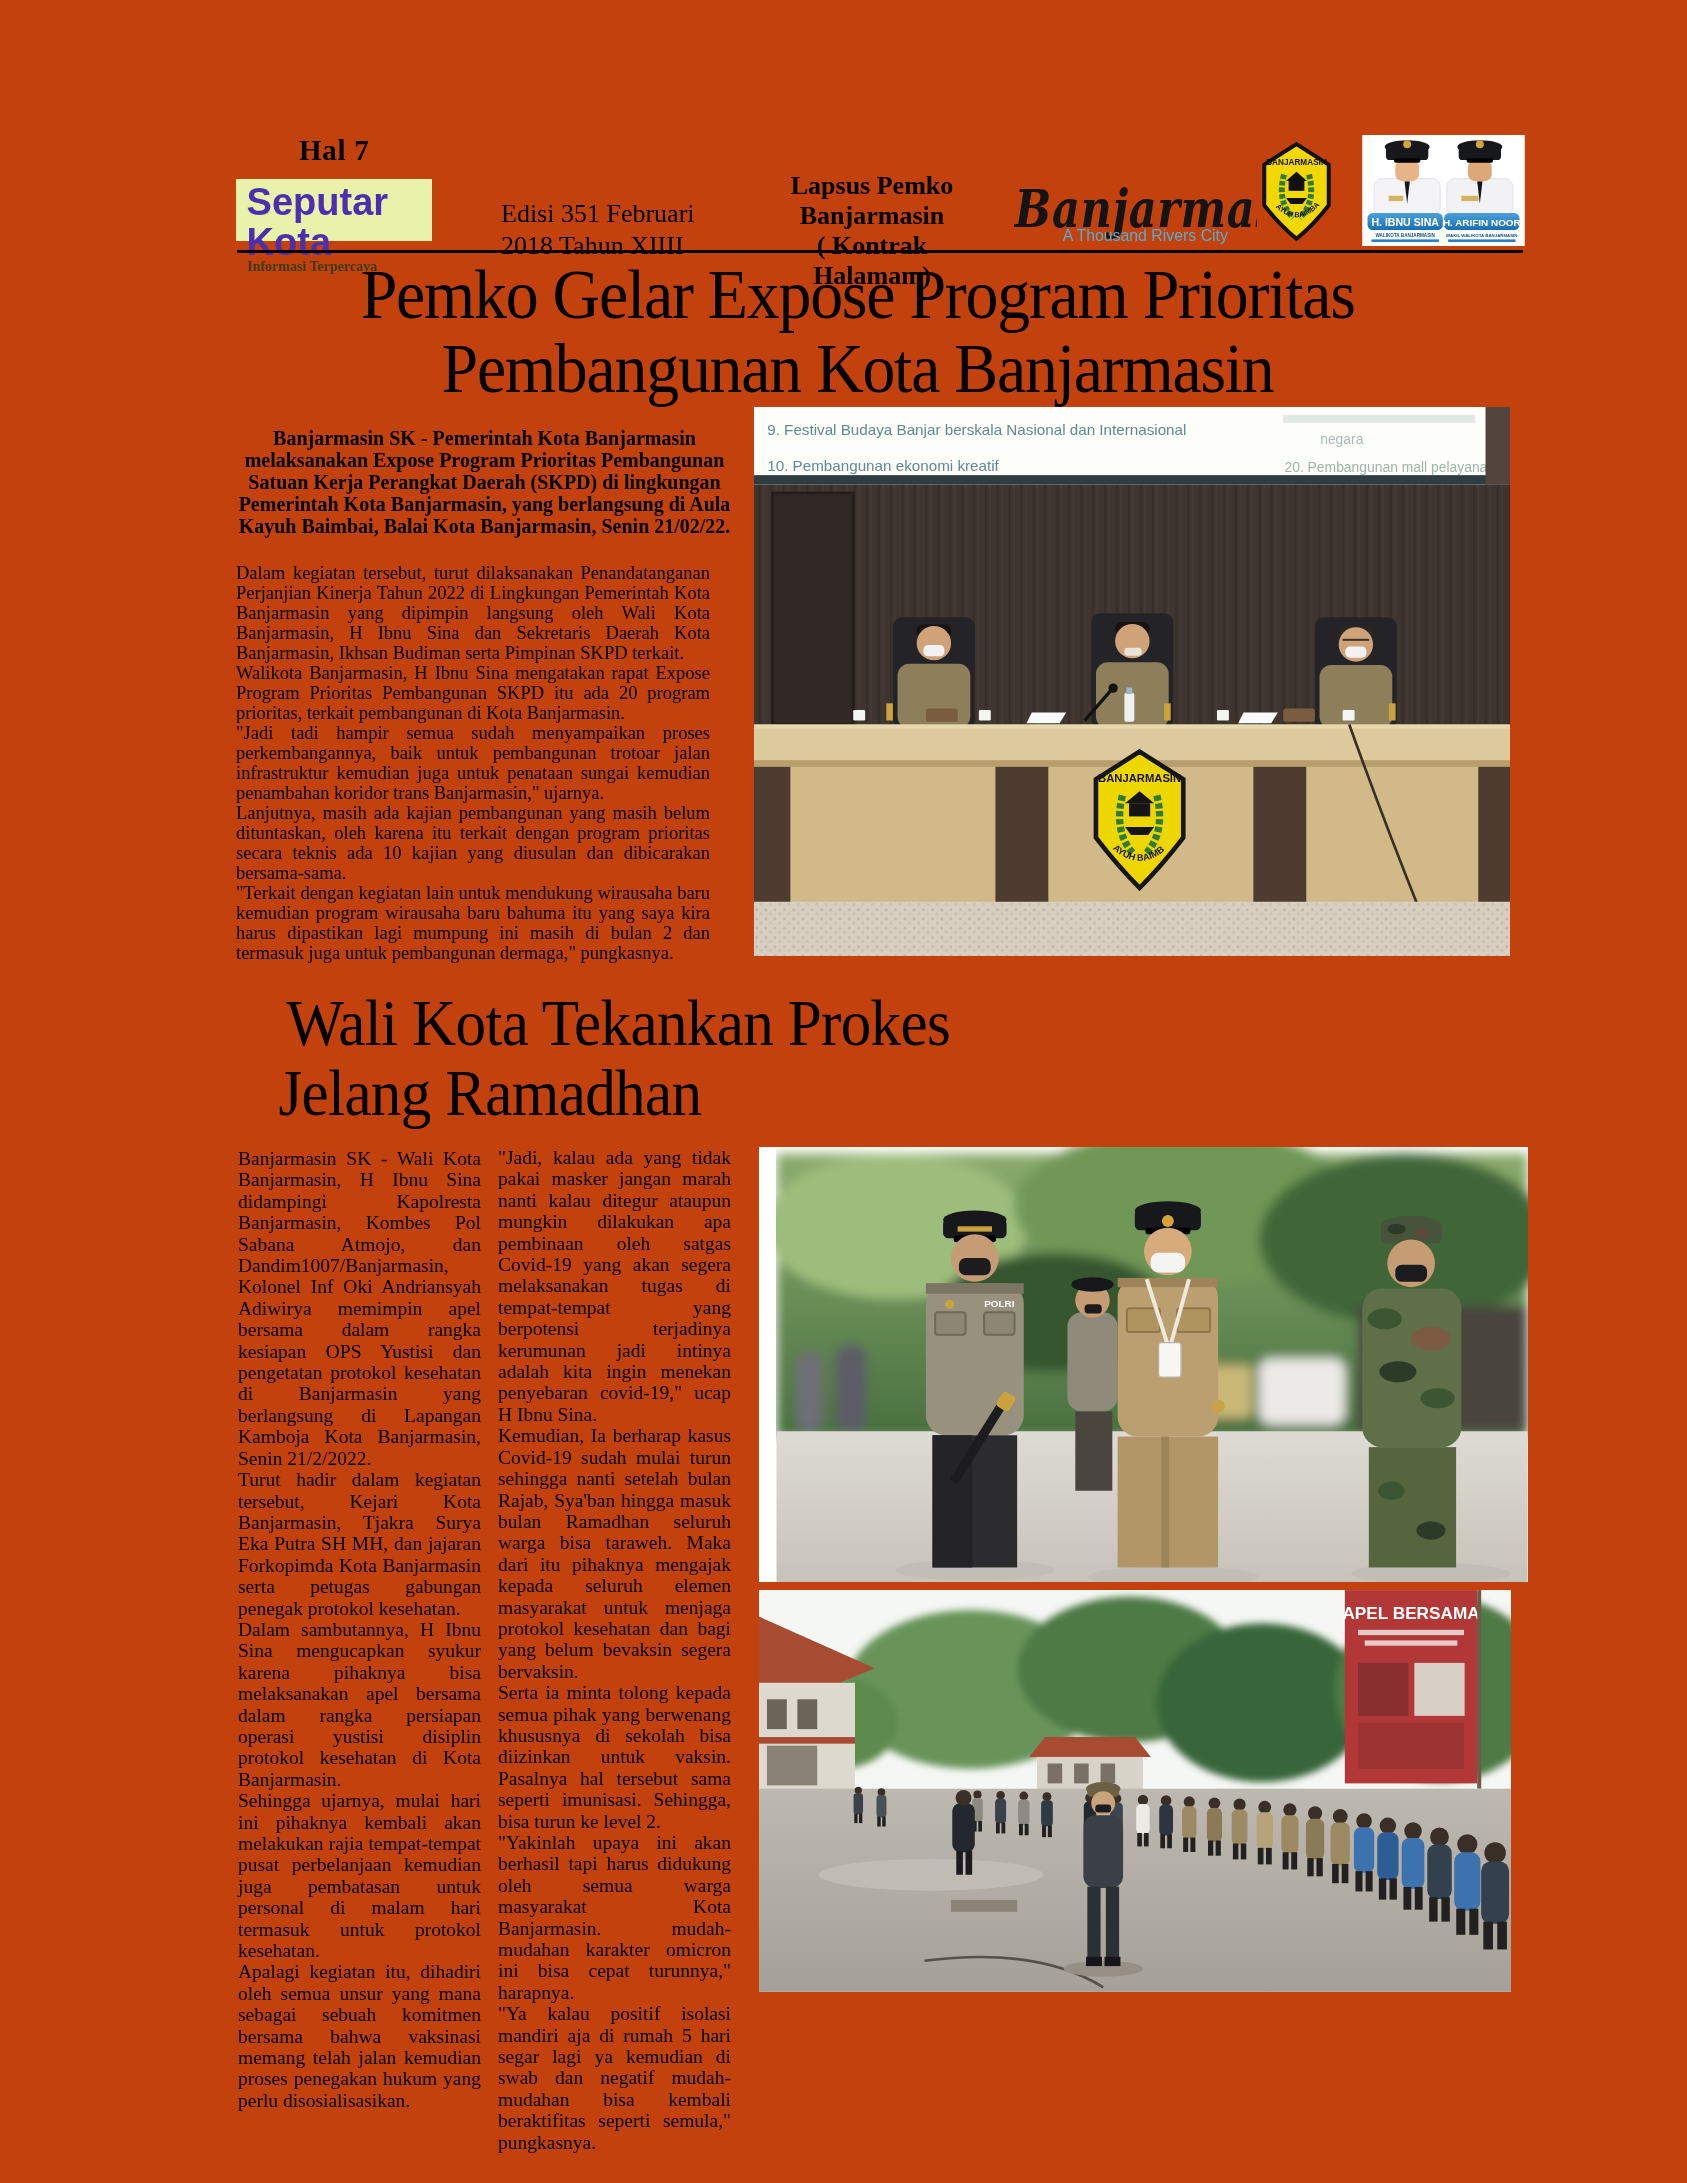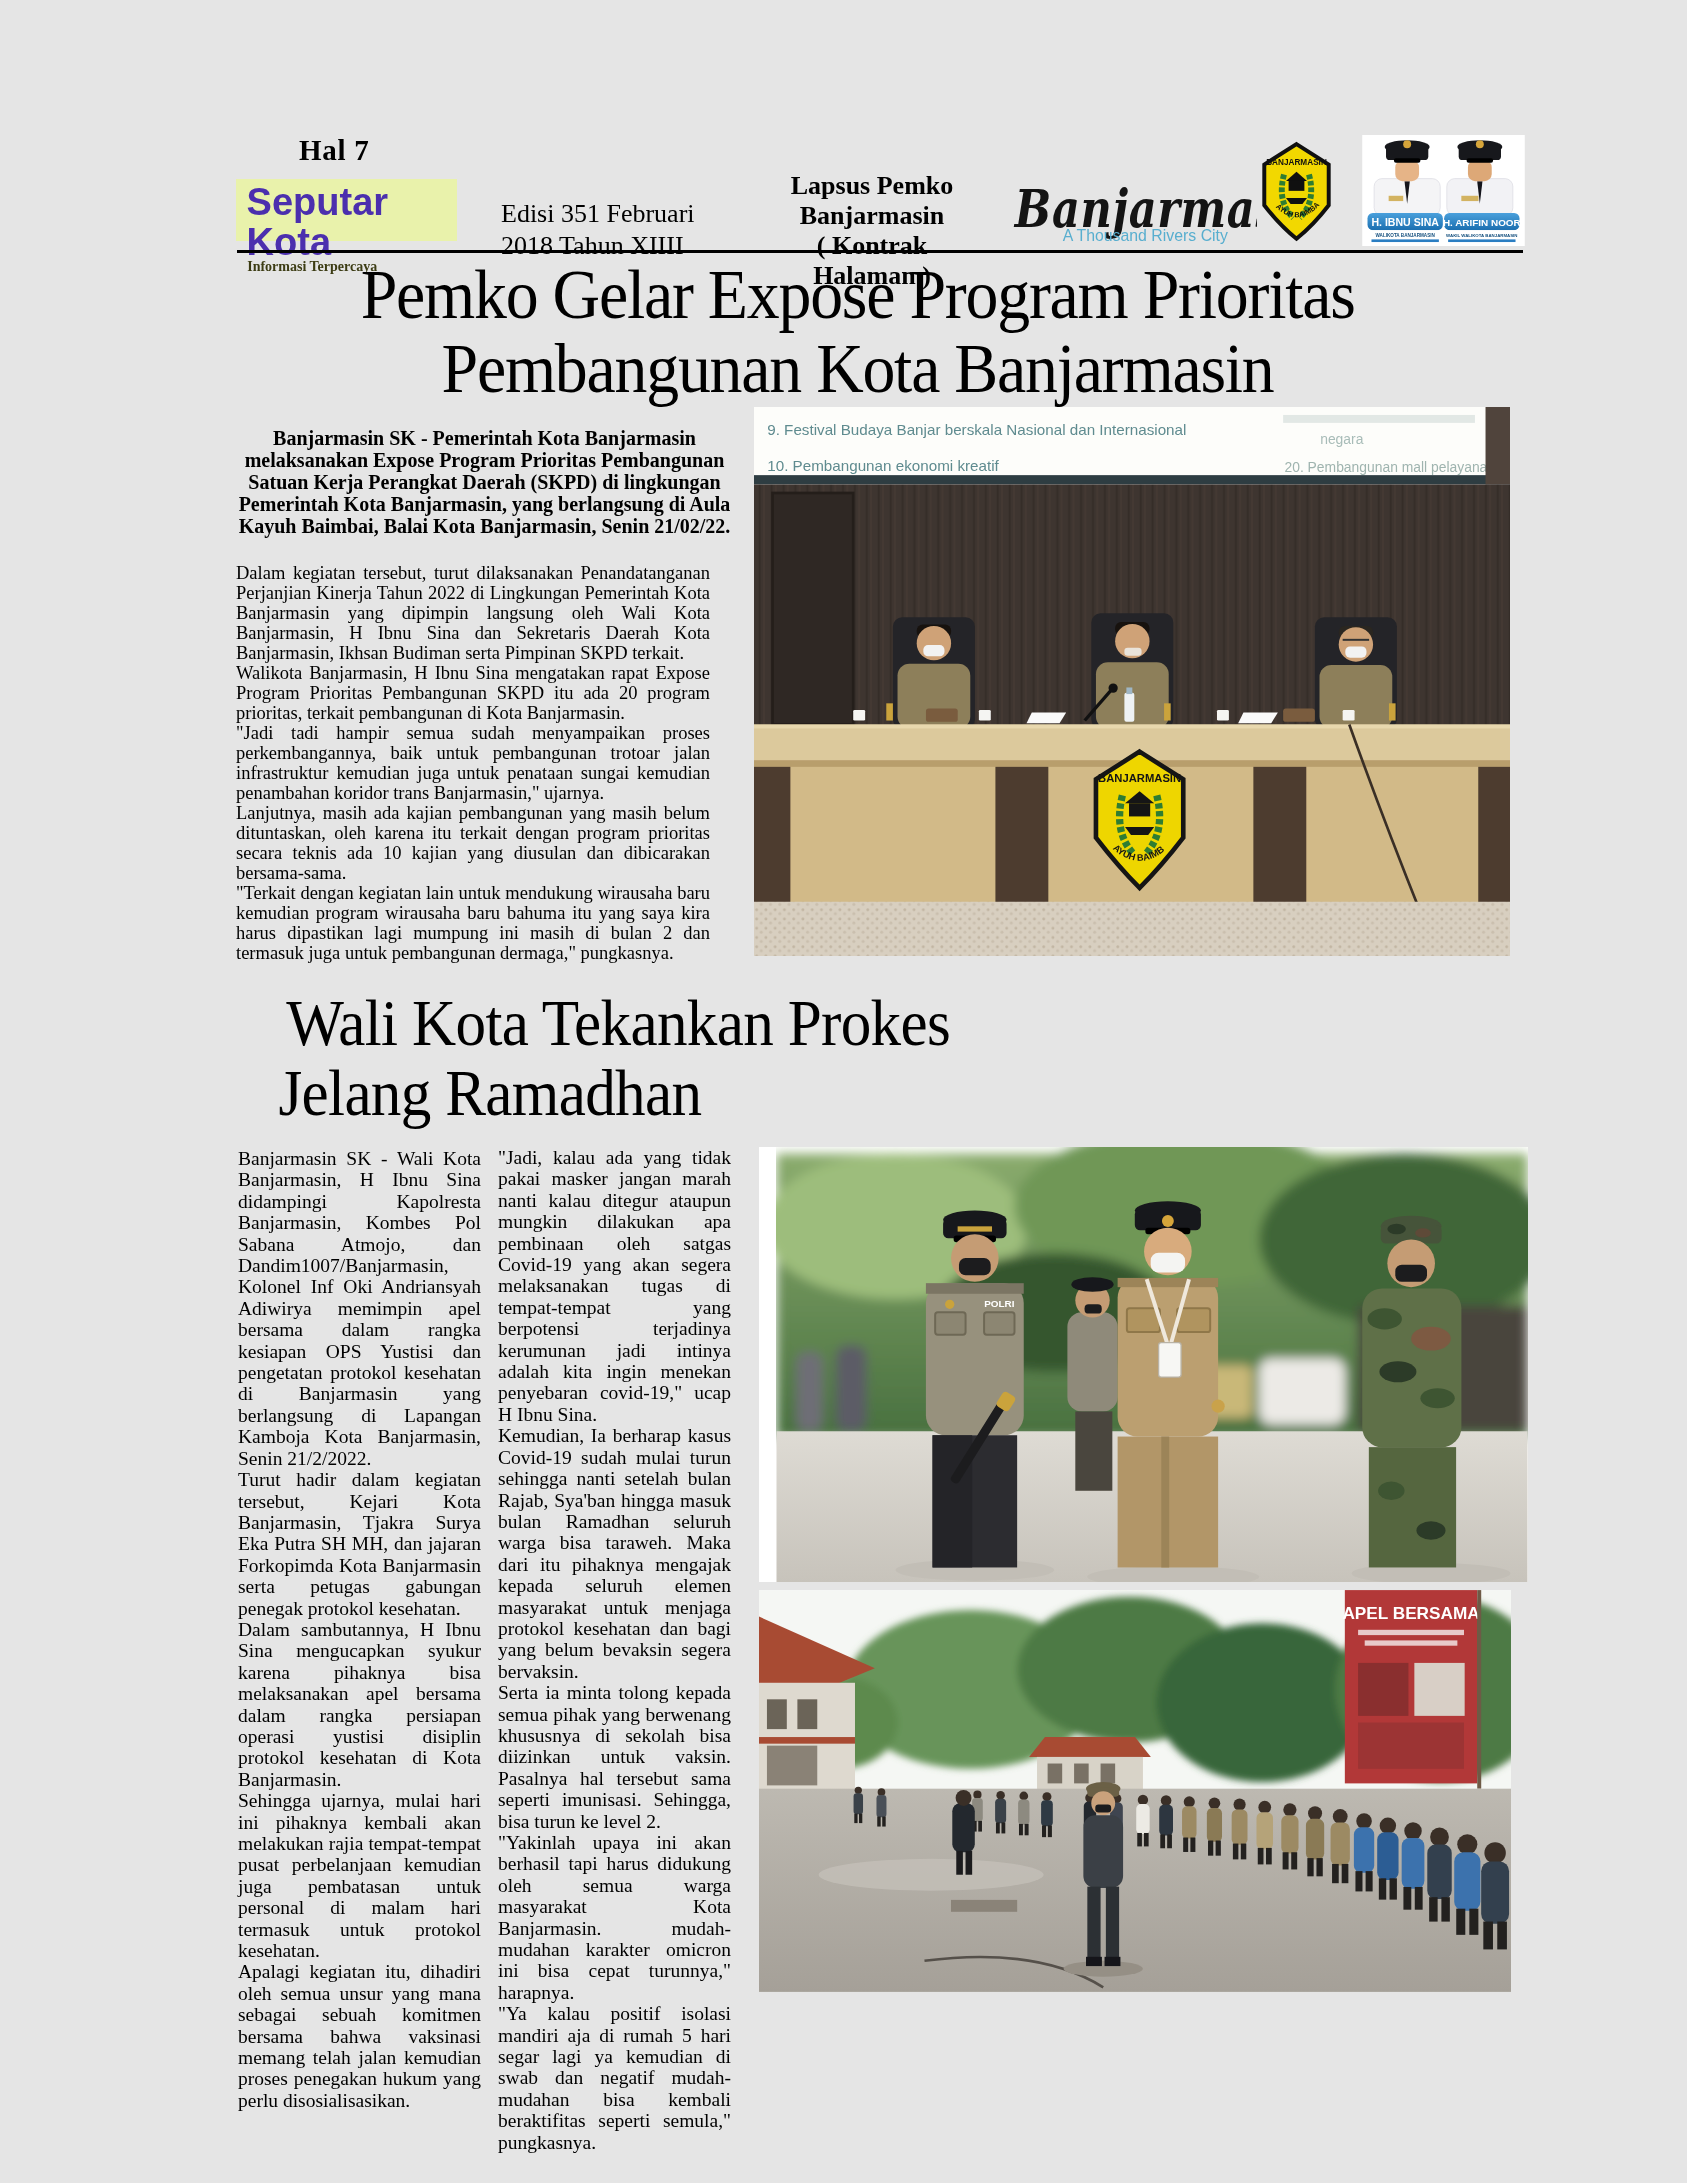--- a/index.html
+++ b/index.html
@@ -1,22 +1,22 @@
 <!DOCTYPE html>
 <html style="font-size:10.6px"><head>
 <meta charset="utf-8">
 <style>
   html,body{margin:0;padding:0;background:#fff;}
-  #page{position:relative;width:1687px;height:2183px;background:#e5e5e5;
+  #page{position:relative;width:1687px;height:2183px;background:#c2410c;
         font-family:"Liberation Serif", serif;color:#000;overflow:hidden;}
   .abs{position:absolute;}
 
   
   .hal{left:299px;top:134px;font-size:29px;font-weight:bold;letter-spacing:0.7px;}
-  .mastbox{left:236px;top:179px;width:221px;height:62px;background:#e9f2ab;}
+  .mastbox{left:236px;top:179px;width:196px;height:62px;background:#e9f2ab;}
   .masttitle{margin:2.6px 0 0 10.6px;font-family:"Liberation Sans",sans-serif;font-weight:bold;
              font-size:38px;color:#4b2fae;letter-spacing:0px;line-height:40px;}
   .masttag{margin:-2.6px 0 0 11.2px;font-size:14px;font-weight:bold;color:#3c3c14;}
   .edition{left:501px;top:198px;width:218px;text-align:left;font-size:26px;line-height:32px;}
   .lapsus{left:773px;top:171px;width:198px;text-align:center;font-size:26px;font-weight:bold;line-height:30px;}
   .brandsvg{left:1006px;top:152px;}
   .badgesvg{left:1261px;top:141px;}
   .portsvg{left:1362px;top:135px;}
   .headrule{left:237px;top:250px;width:1286px;height:2.6px;background:#000;}
 

